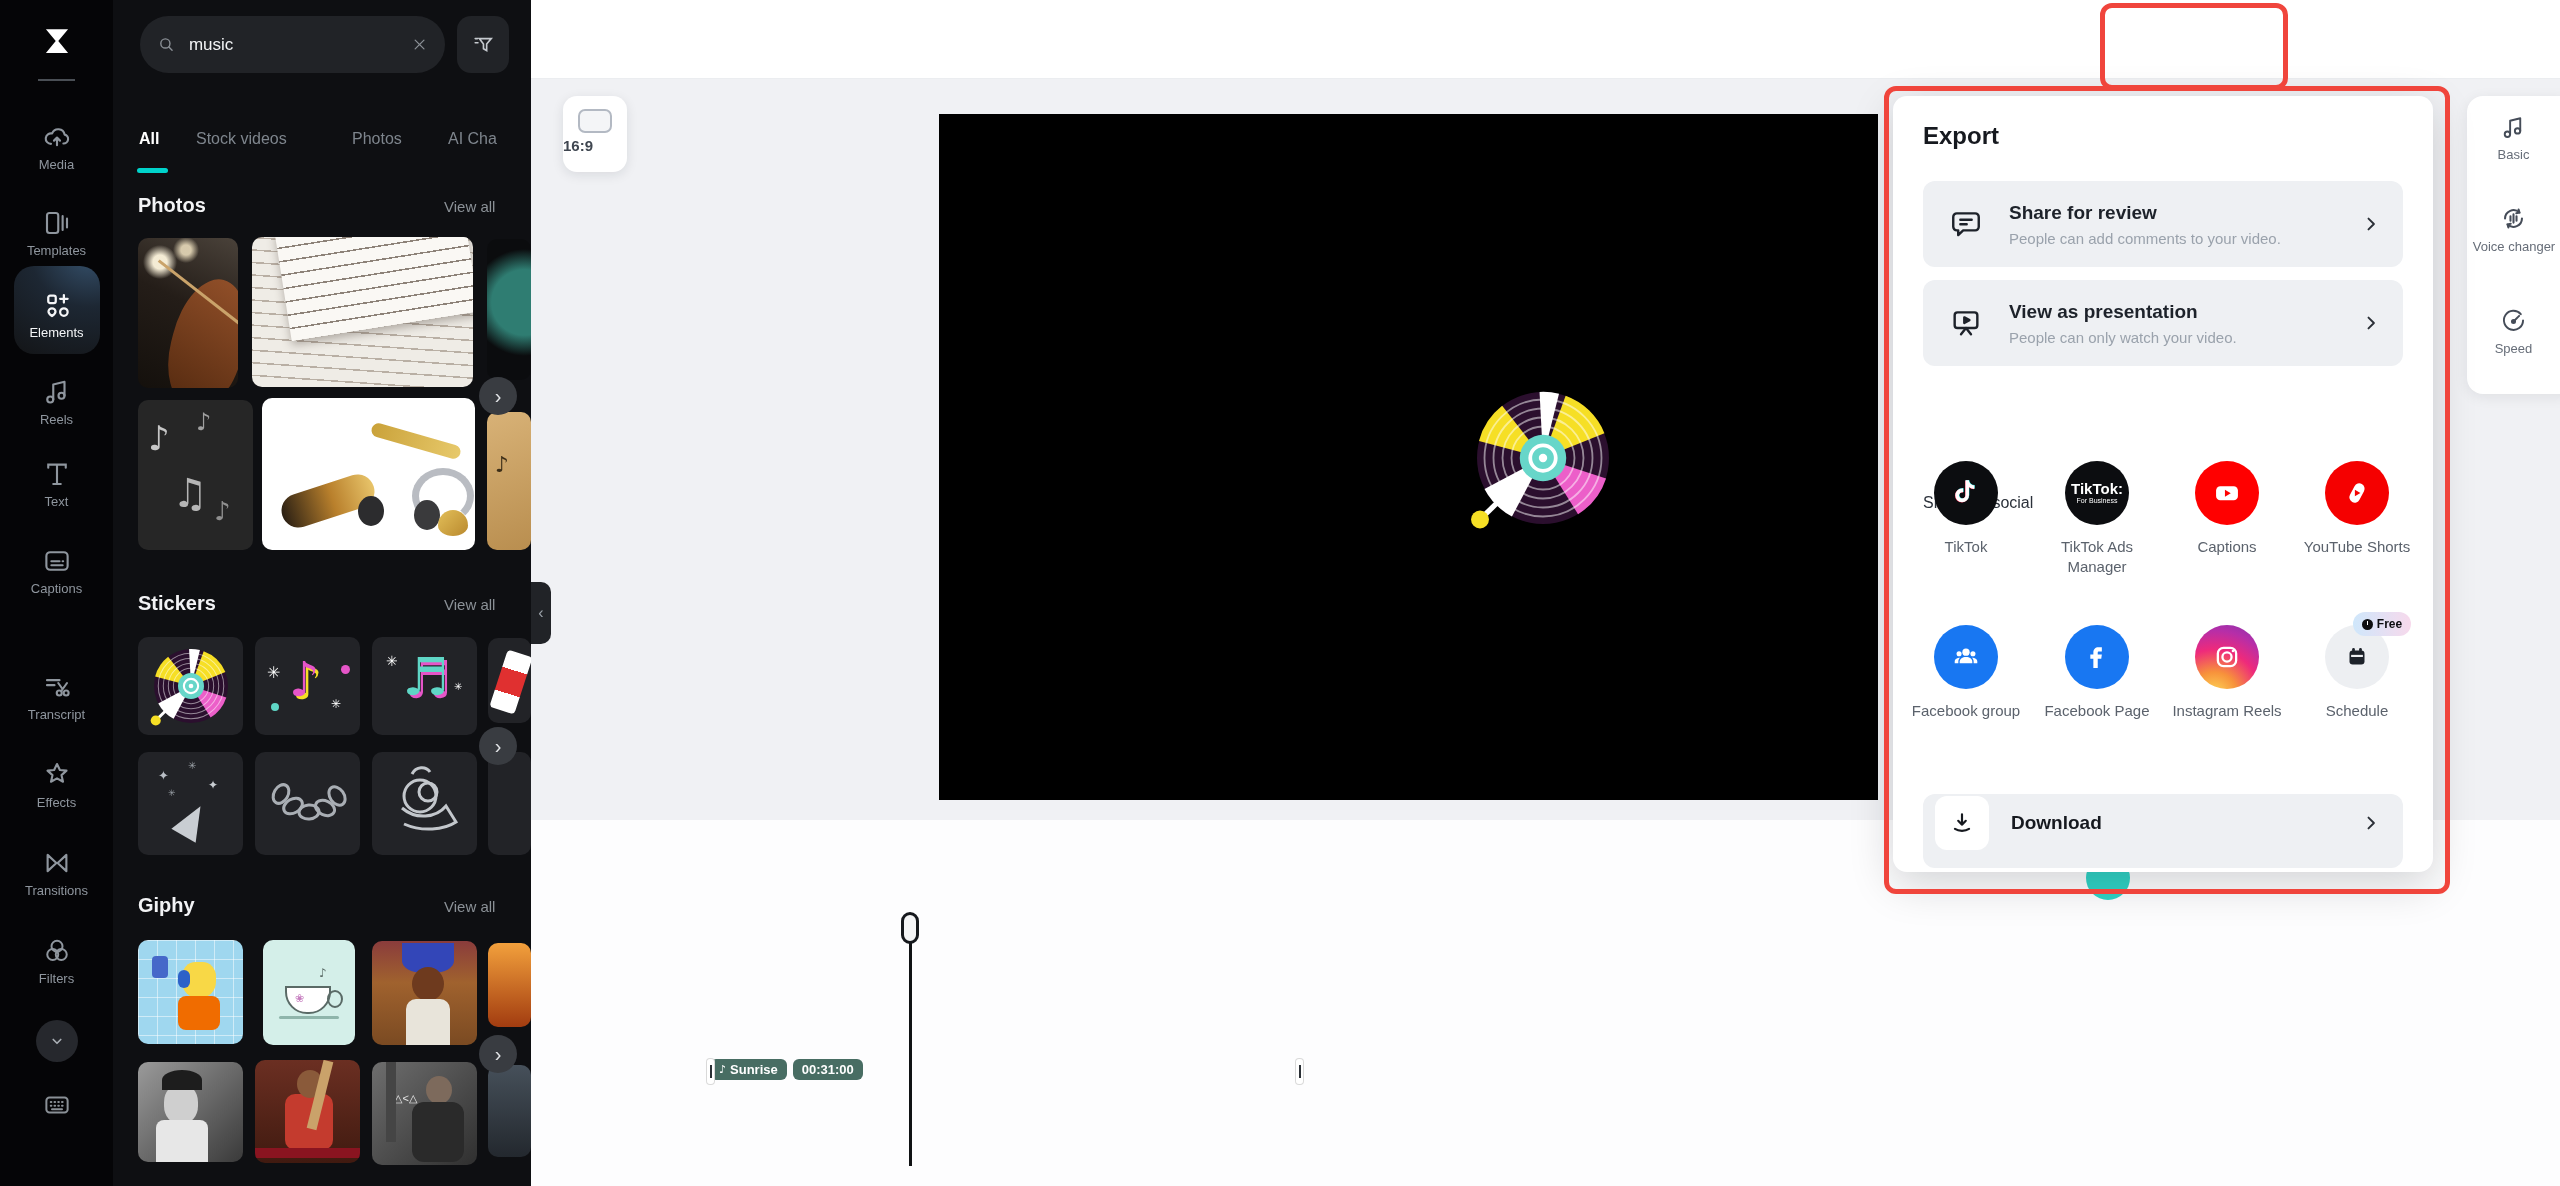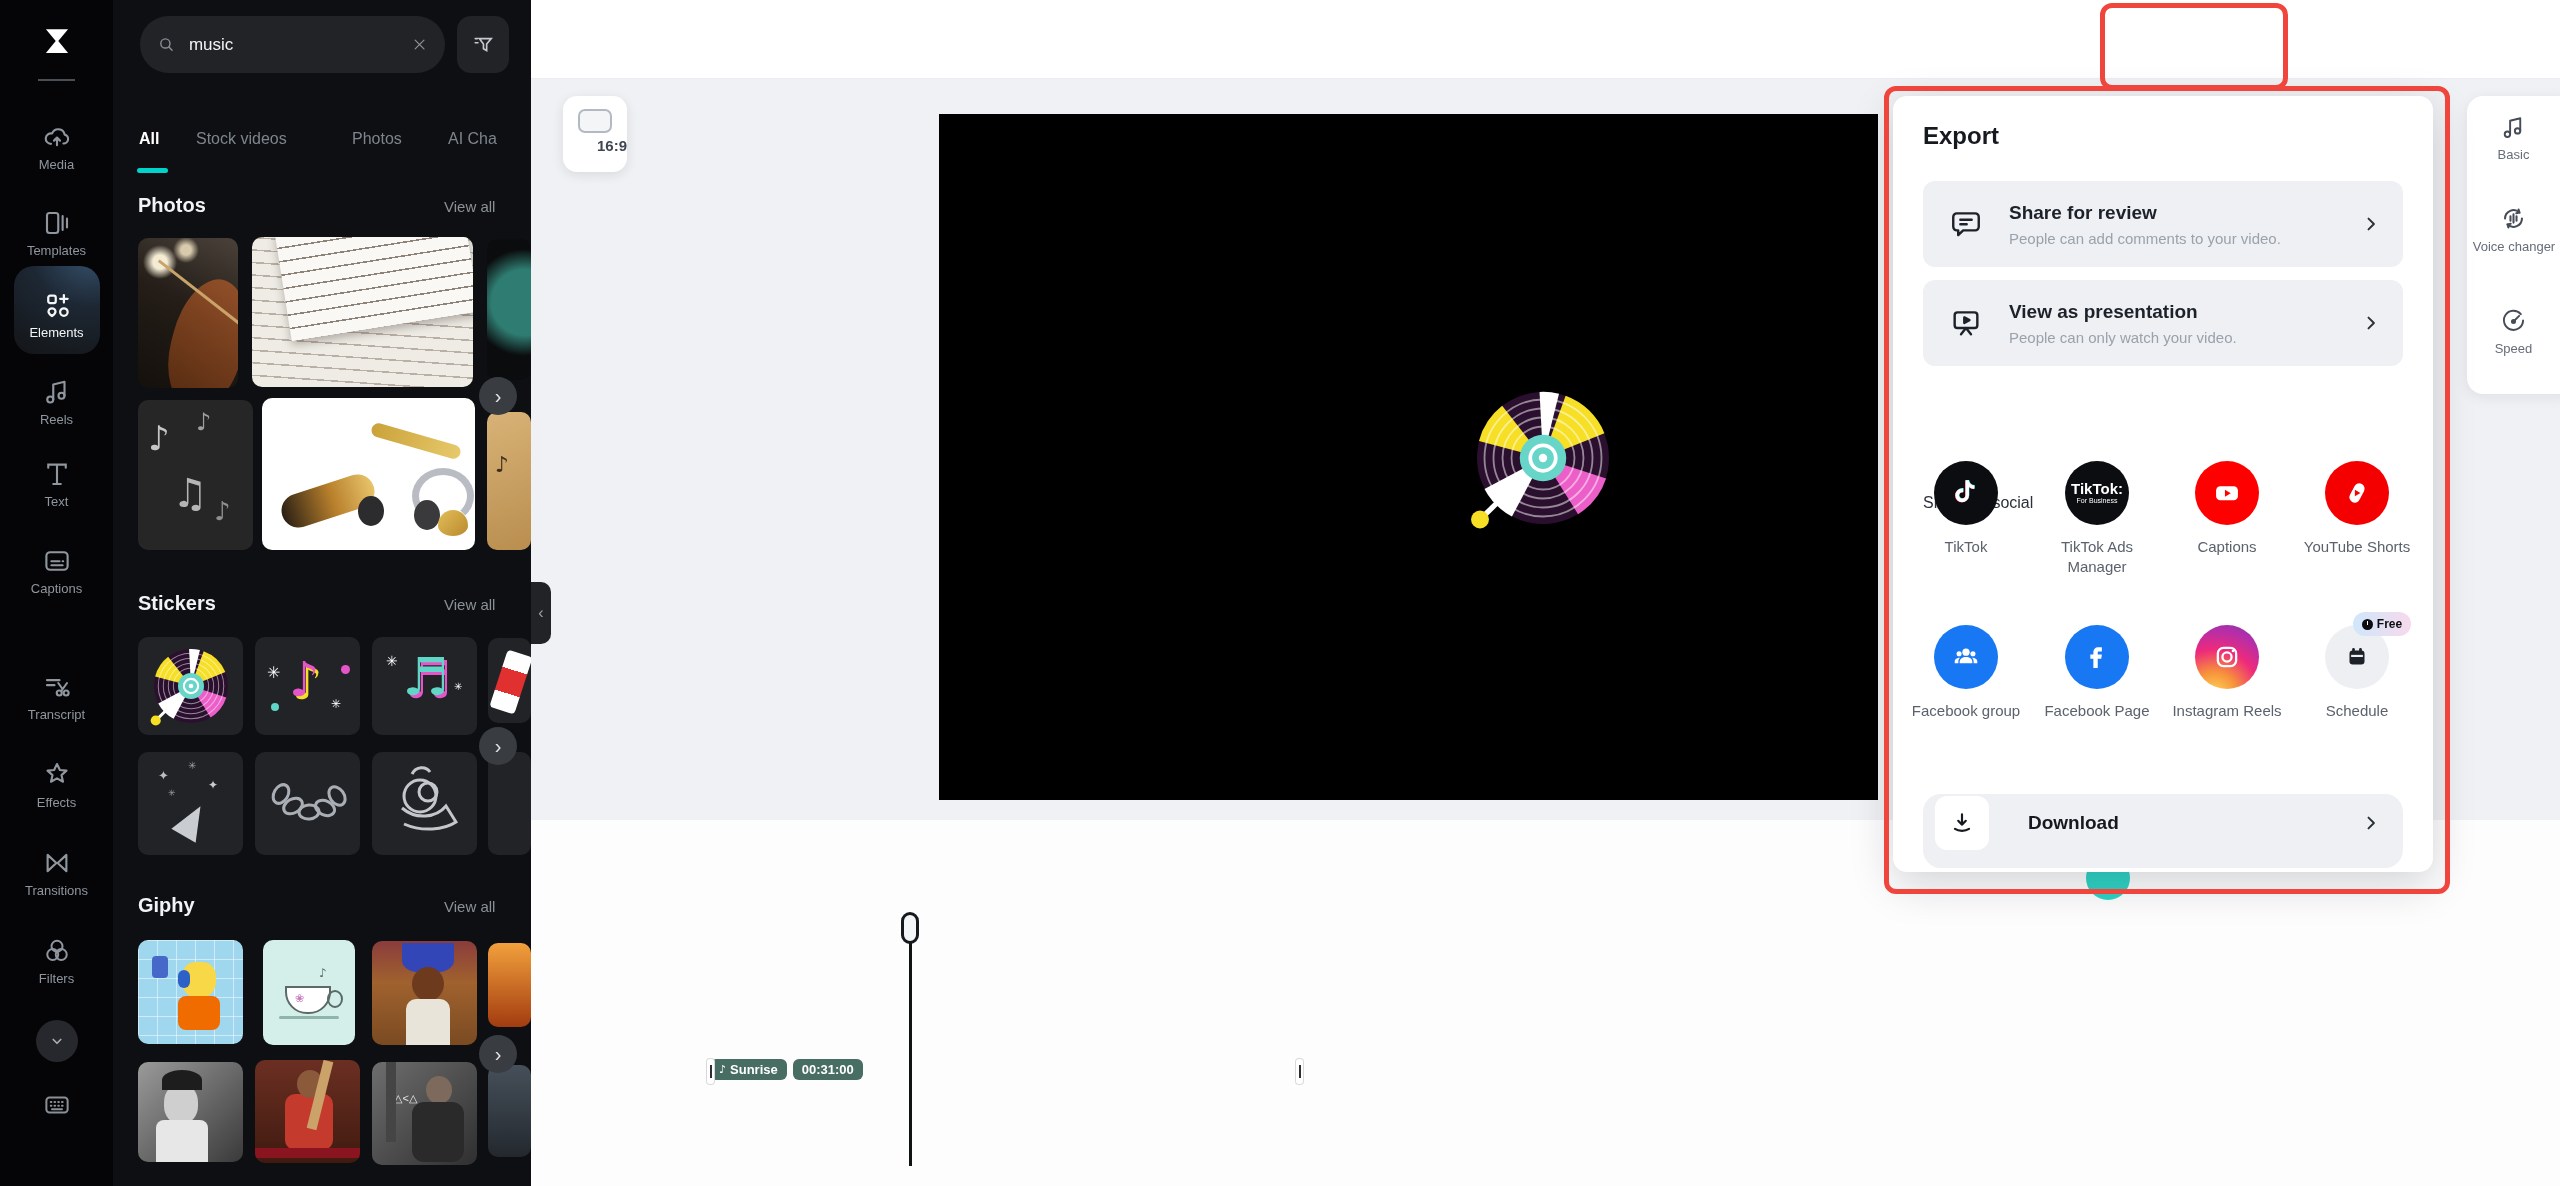--- a/index.html
+++ b/index.html
@@ -44,21 +44,21 @@
       display:flex;align-items:center;padding:0 8px;box-sizing:border-box;cursor:pointer;}
   .avatar{width:34px;height:34px;border-radius:50%;background:#5b6670;color:#fff;font-size:15px;
       display:flex;align-items:center;justify-content:center;}
   .export-btn{position:absolute;left:2121px;top:20px;width:136px;height:46px;border-radius:23px;cursor:pointer;
       background:linear-gradient(100deg,#3fdfae 0%,#1fc3e0 100%);color:#fff;display:flex;align-items:center;
       justify-content:center;gap:9px;font-size:16px;font-weight:bold;}
   .red-box{position:absolute;border:5px solid #f0453c;border-radius:12px;z-index:40;pointer-events:none;}
   
   #canvas{left:939px;top:114px;width:939px;height:686px;background:#000;}
   .ratio-card{position:absolute;left:563px;top:96px;width:64px;height:76px;background:#fff;border-radius:14px;
-      box-shadow:0 3px 12px rgba(20,25,35,.10);text-align:right;cursor:pointer;z-index:4;}
+      box-shadow:0 3px 12px rgba(20,25,35,.10);text-align:left;cursor:pointer;z-index:4;}
   .ratio-rect{margin:13px auto 4px auto;width:34px;height:24px;border:2px solid #b3b9c3;border-radius:7px;background:#f4f5f7;box-sizing:border-box;}
   .ratio-label{font-size:15px;font-weight:bold;color:#3f4650;}
   
   #inspector{left:2467px;top:96px;width:110px;height:298px;background:#fff;border-radius:16px;z-index:4;
       box-shadow:0 3px 14px rgba(20,25,35,.08);}
   .insp-item{position:absolute;left:0;width:93px;text-align:center;color:#454c58;cursor:pointer;}
   .insp-item svg{margin:0 auto;}
   .insp-label{font-size:13px;color:#666d78;margin-top:6px;line-height:1.3;}
   
   #timeline{left:531px;top:820px;width:2029px;height:366px;background:#fdfdfe;z-index:2;}
@@ -106,22 +106,22 @@
   .pop-row .t2{font-size:15px;color:#9aa2ac;margin-top:6px;}
   .pop-heading{position:absolute;left:30px;top:398px;font-size:16px;color:#2b313a;}
   .soc{position:absolute;width:130px;text-align:center;cursor:pointer;}
   .soc .circ{width:64px;height:64px;border-radius:50%;margin:0 auto;display:flex;align-items:center;justify-content:center;}
   .soc .lbl{font-size:15px;color:#5b626c;margin-top:12px;line-height:1.35;}
   .free-badge{position:absolute;left:460px;top:516px;width:58px;height:24px;border-radius:13px;z-index:2;
       background:linear-gradient(90deg,#cfe7fb 0%,#f7d9ec 100%);display:flex;align-items:center;justify-content:center;gap:4px;
       font-size:12px;font-weight:bold;color:#0c0d10;}
   .clock-dot{width:11px;height:11px;border-radius:50%;background:#0c0d10;position:relative;}
   .clock-dot::after{content:"";position:absolute;left:5px;top:2.5px;width:1.5px;height:3.5px;background:#fff;}
-  .dl-row{position:absolute;left:30px;top:698px;width:480px;height:74px;background:#eef0f3;border-radius:18px;cursor:pointer;
-      display:flex;align-items:center;padding:0 22px 16px 12px;box-sizing:border-box;gap:39px;}
+  .dl-row{position:absolute;left:30px;top:698px;width:480px;height:74px;background:#eef0f3;border-radius:12px;cursor:pointer;
+      display:flex;align-items:center;padding:0 22px 16px 12px;box-sizing:border-box;gap:22px;}
   .dl-iconbox{width:54px;height:54px;background:#fff;border-radius:12px;display:flex;align-items:center;justify-content:center;color:#16191f;}
   .dl-label{flex:1;font-size:19px;font-weight:bold;color:#16191f;}
   .teal-peek{position:absolute;left:2086px;top:856px;width:44px;height:44px;border-radius:50%;background:#2fd3c5;z-index:25;}
   .note-glyph{font-family:"DejaVu Sans",sans-serif;}
 </style>
 </head>
 <body>
 
 <div id="app">
 

